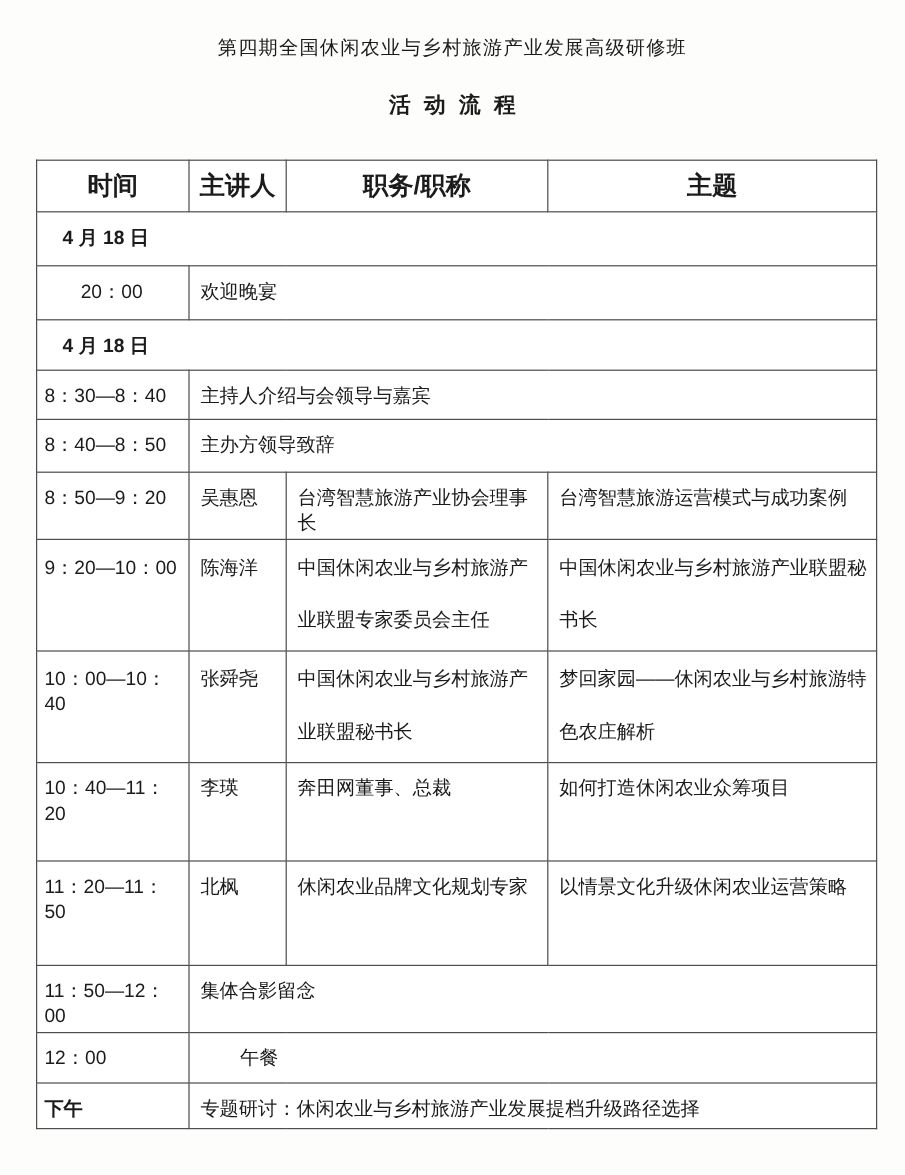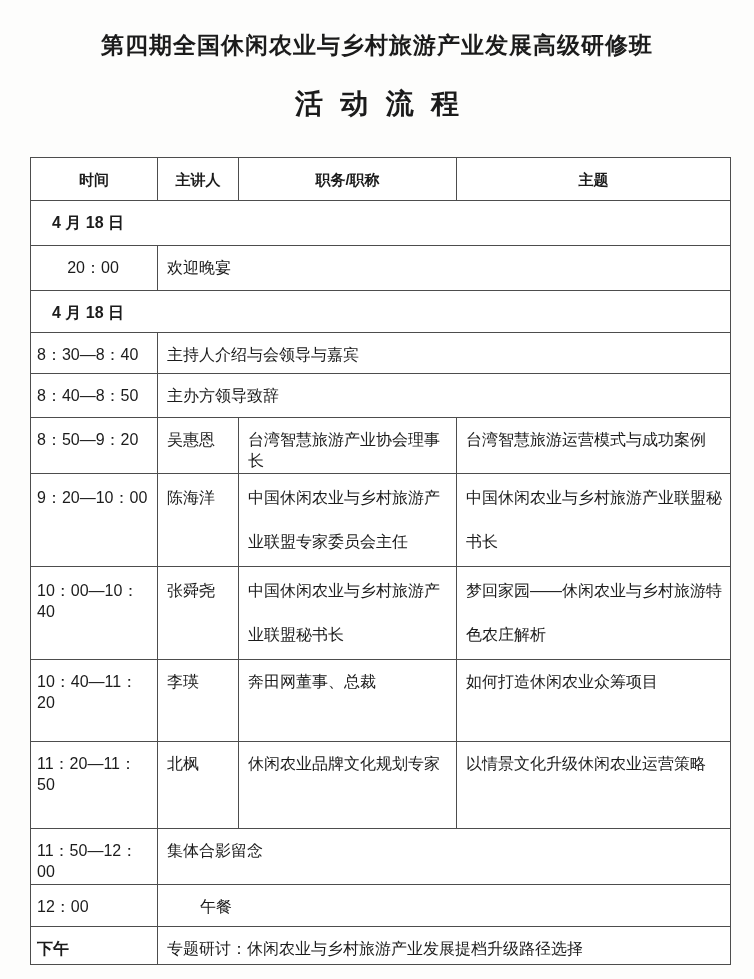--- a/index.html
+++ b/index.html
@@ -10,28 +10,28 @@
     width: 754px;
     height: 979px;
     background: #fdfdfc;
     color: #1b1b1b;
     font-family: "Liberation Sans", "DejaVu Sans", sans-serif;
     overflow: hidden;
   }
   .doc-title {
     margin-top: 30px;
     text-align: center;
-    font-size: 23px;
-    font-weight: bold;
+    font-size: 16px;
+    font-weight: normal;
     letter-spacing: 1px;
   }
   .doc-subtitle {
     margin-top: 24px;
     text-align: center;
-    font-size: 28px;
+    font-size: 18px;
     font-weight: bold;
     letter-spacing: 0.62em;
     text-indent: 0.62em;
   }
   table.schedule {
     margin-top: 34px;
     margin-left: 30px;
     width: 700px;
     border-collapse: collapse;
     table-layout: fixed;
@@ -45,21 +45,21 @@
     border: 1px solid #4d4d4d;
     font-size: 16px;
     vertical-align: top;
     padding: 11px 4px 2px 9px;
     line-height: 21px;
     overflow: hidden;
   }
   th {
     text-align: center;
     font-weight: bold;
-    font-size: 15px;
+    font-size: 21px;
     padding: 0 2px;
     vertical-align: middle;
   }
   td.time-cell { padding-left: 6px; }
   td.time-center { text-align: center; padding-left: 2px; }
   td.time-bold { font-weight: bold; }
   td.date-cell { font-weight: bold; padding-left: 21px; }
   td.indent-cell { padding-left: 42px; }
   tr.tall td {
     line-height: 44px;

